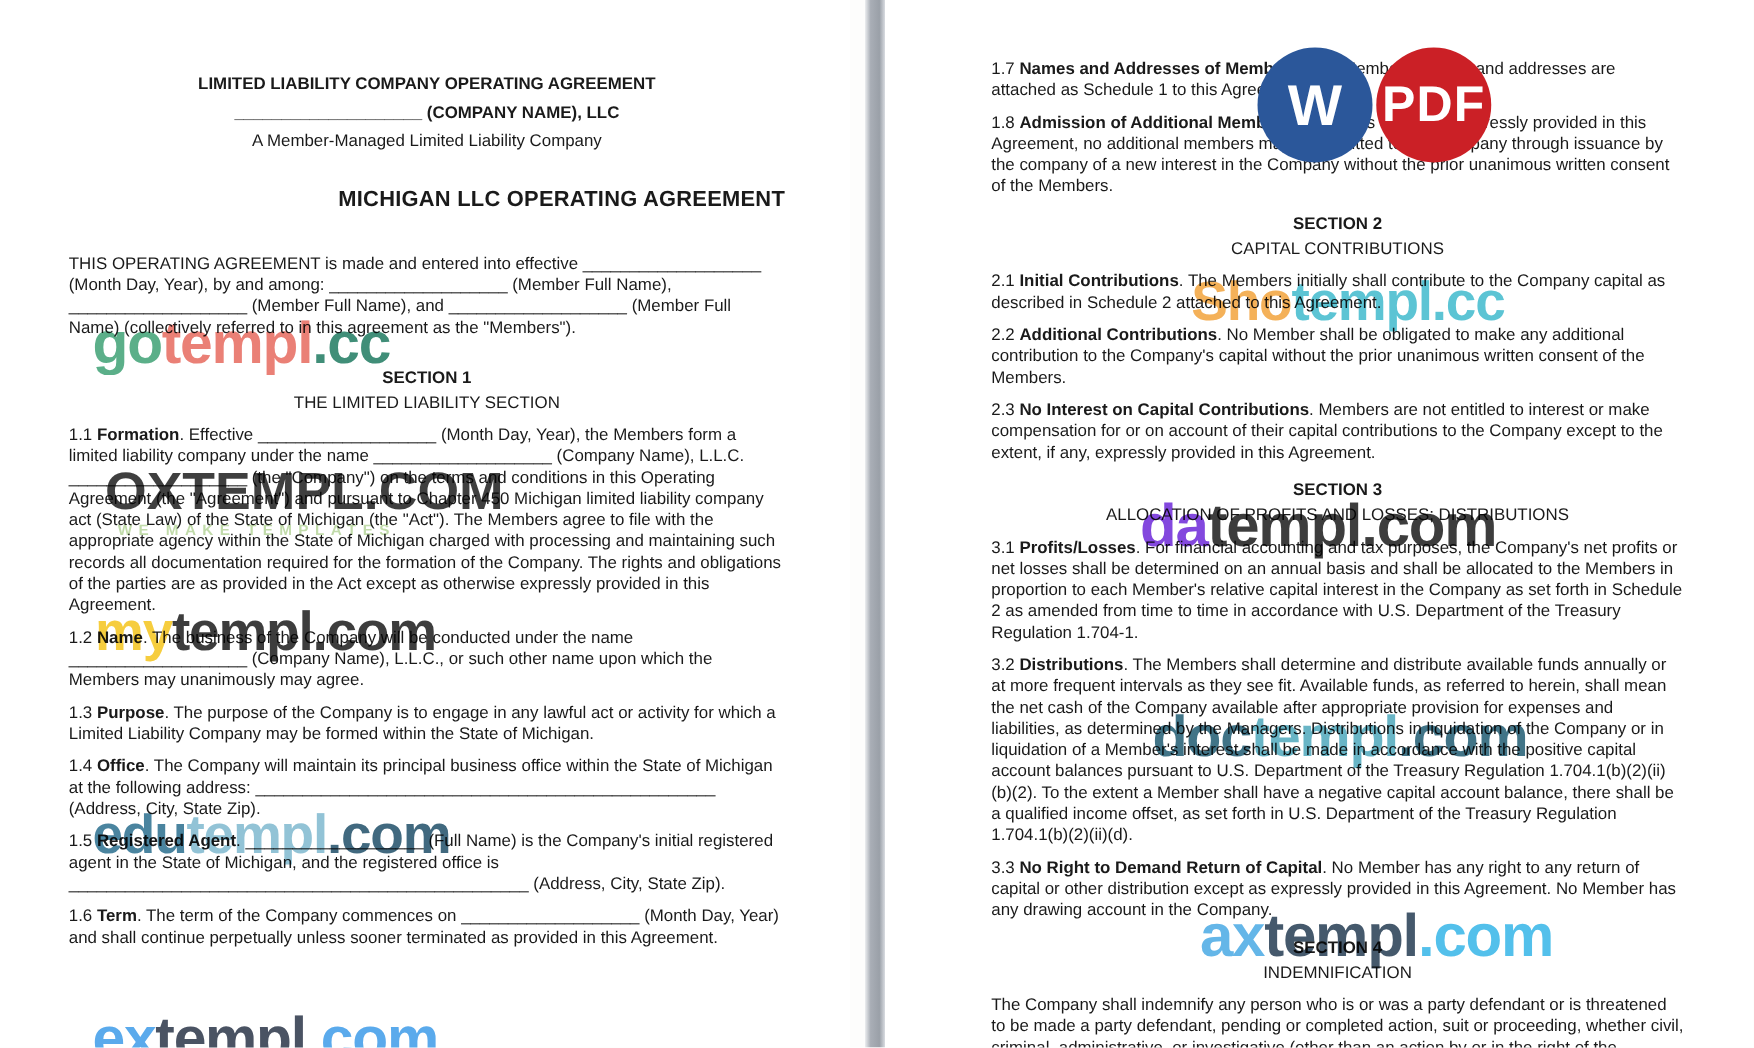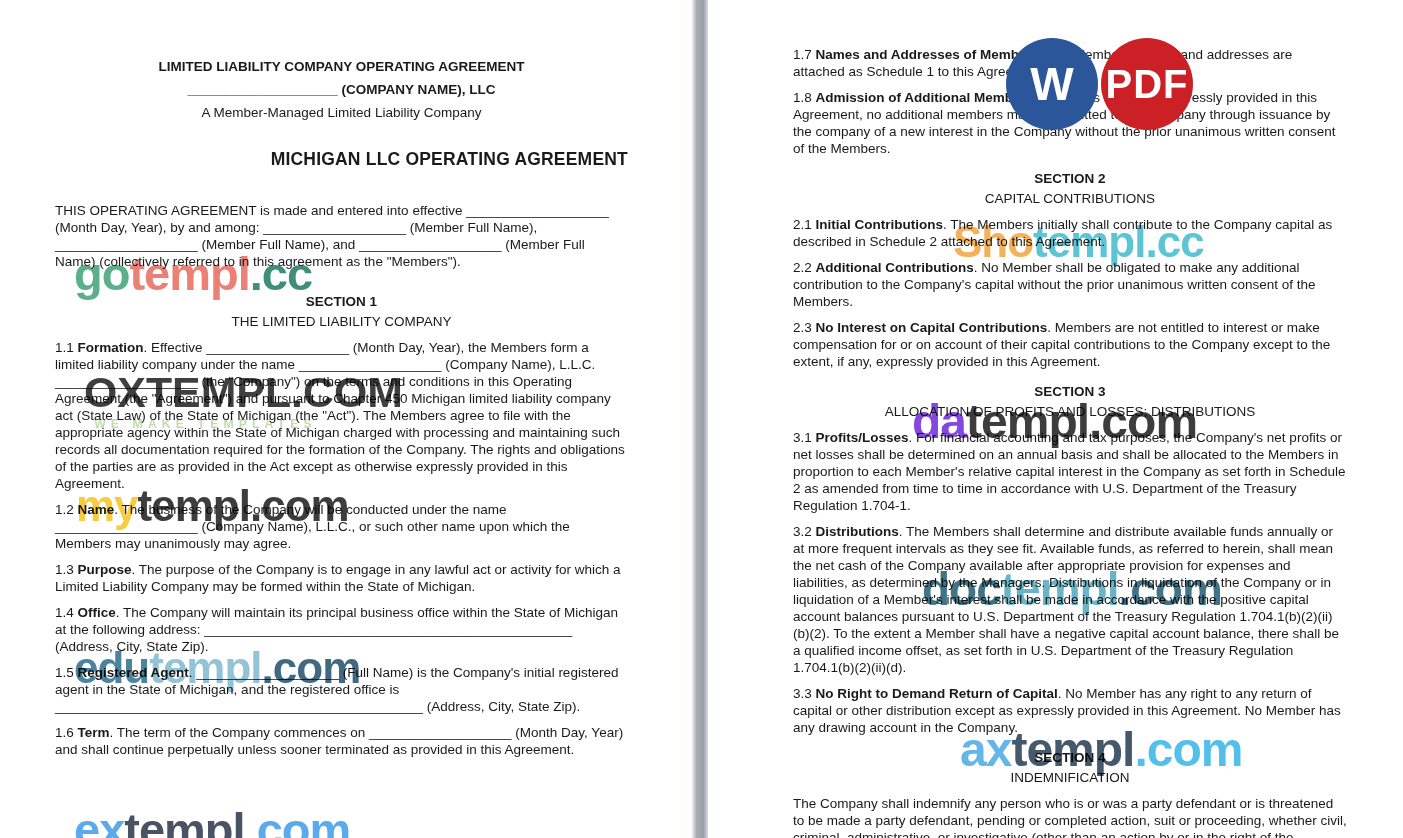--- a/index.html
+++ b/index.html
@@ -67,21 +67,21 @@
     <div class="content-1">
       <div class="h-line">LIMITED LIABILITY COMPANY OPERATING AGREEMENT</div>
       <div class="h-line">____________________ (COMPANY NAME), LLC</div>
       <div class="h-line plain">A Member-Managed Limited Liability Company</div>
 
       <div class="doc-title">MICHIGAN LLC OPERATING AGREEMENT</div>
 
       <p class="para intro">THIS OPERATING AGREEMENT is made and entered into effective ___________________ (Month Day, Year), by and among: ___________________ (Member Full Name), ___________________ (Member Full Name), and ___________________ (Member Full Name) (collectively referred to in this agreement as the "Members").</p>
 
       <div class="sec-label">SECTION 1</div>
-      <div class="sec-heading">THE LIMITED LIABILITY COMPANY</div>
+      <div class="sec-heading">THE LIMITED LIABILITY SECTION</div>
 
       <p class="para"><span>1.1</span> <b>Formation</b><span>. Effective ___________________ (Month Day, Year), the Members form a limited liability company under the name ___________________ (Company Name), L.L.C. ___________________ (the "Company") on the terms and conditions in this Operating Agreement (the "Agreement") and pursuant to Chapter 450 Michigan limited liability company act (State Law) of the State of Michigan (the "Act"). The Members agree to file with the appropriate agency within the State of Michigan charged with processing and maintaining such records all documentation required for the formation of the Company. The rights and obligations of the parties are as provided in the Act except as otherwise expressly provided in this Agreement.</span></p>
       <p class="para"><span>1.2</span> <b>Name</b><span>. The business of the Company will be conducted under the name ___________________ (Company Name), L.L.C., or such other name upon which the Members may unanimously may agree.</span></p>
       <p class="para"><span>1.3</span> <b>Purpose</b><span>. The purpose of the Company is to engage in any lawful act or activity for which a Limited Liability Company may be formed within the State of Michigan.</span></p>
       <p class="para"><span>1.4</span> <b>Office</b><span>. The Company will maintain its principal business office within the State of Michigan at the following address: _________________________________________________ (Address, City, State Zip).</span></p>
       <p class="para"><span>1.5</span> <b>Registered Agent</b><span>. ___________________ (Full Name) is the Company's initial registered agent in the State of Michigan, and the registered office is _________________________________________________ (Address, City, State Zip).</span></p>
       <p class="para"><span>1.6</span> <b>Term</b><span>. The term of the Company commences on ___________________ (Month Day, Year) and shall continue perpetually unless sooner terminated as provided in this Agreement.</span></p>
     </div>
 
     <div class="wm wm-gotempl">

